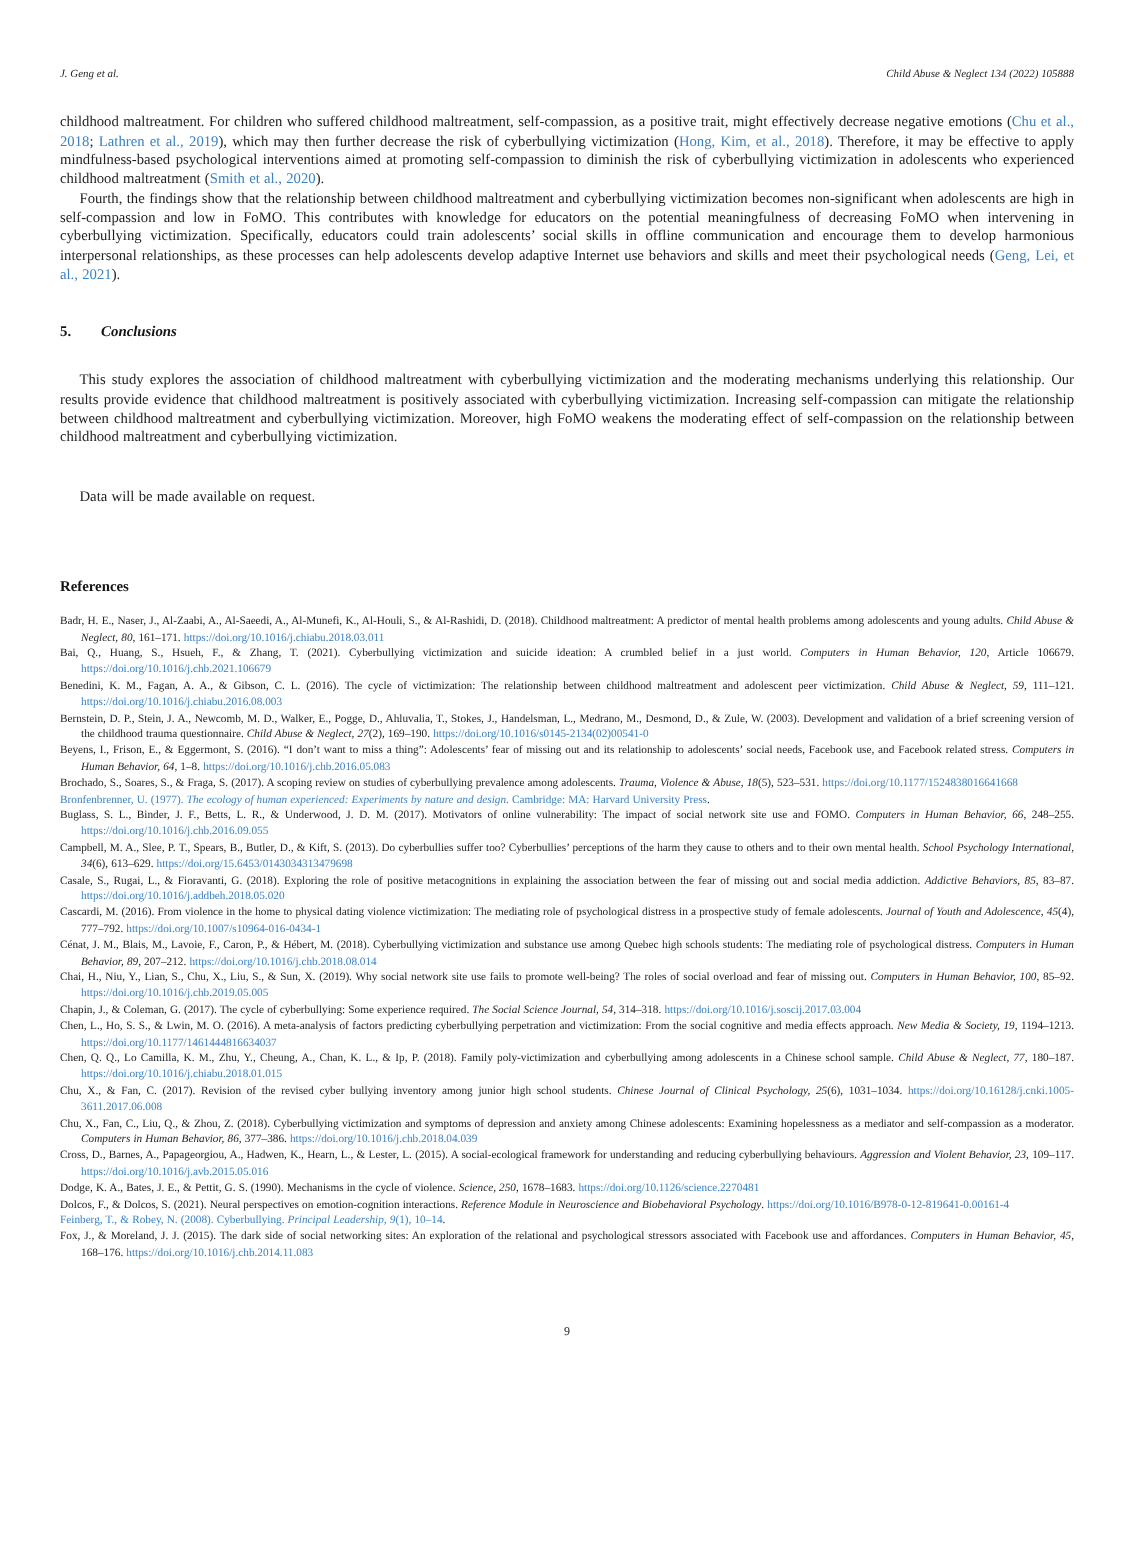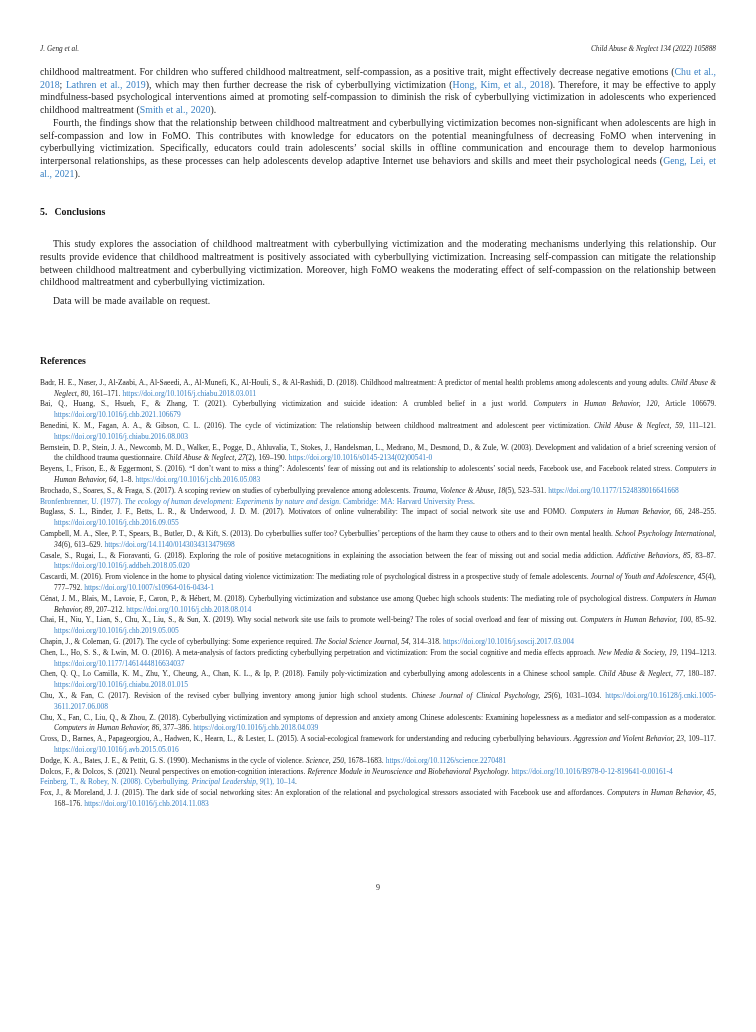--- a/index.html
+++ b/index.html
@@ -5,29 +5,29 @@
   html,body{margin:0;padding:0;}
   body{
     width:756px;height:1032px;background:#ffffff;position:relative;
     font-family:"Liberation Serif", serif;color:#1e1e1e;
     -webkit-font-smoothing:antialiased;
   }
   .page{position:absolute;top:0;left:0;width:756px;height:936px;
     padding:44px 40px 0 40px;box-sizing:border-box;}
   .running-head{display:flex;justify-content:space-between;
     font-size:7.3px;font-style:italic;color:#262626;}
-  .body-text{margin-top:13px;font-size:9.8px;line-height:12.7px;text-align:justify;
+  .body-text{margin-top:23px;font-size:9.8px;line-height:12.7px;text-align:justify;
     word-spacing:0.4px;}
   p{margin:0;}
   .indent{text-indent:13px;}
   h2{font-size:9.9px;font-weight:bold;color:#141414;}
   h2.h-conclusions{margin:26px 0 21px 0;}
   h2.h-plain{margin:28px 0 0 0;}
   .after-head{margin-top:13px;}
-  .hgap{margin-left:7px;}
+  .hgap{margin-left:20px;font-style:italic;}
   .refs{margin-top:12px;font-size:7.5px;line-height:10.8px;text-align:justify;
     word-spacing:0.2px;}
   .ref{padding-left:14px;text-indent:-14px;margin:0;}
   .lnk{color:#3b82c4;cursor:pointer;}
   .it{font-style:italic;}
   .page-number{position:absolute;left:0;right:0;bottom:44px;text-align:center;
     font-size:8px;color:#1e1e1e;}
 </style>
 </head>
 <body>
@@ -44,36 +44,36 @@
     <p class="indent"><span>Fourth, the findings show that the relationship between childhood maltreatment and cyberbullying victimization becomes non-significant when adolescents are high in self-compassion and low in FoMO. This contributes with knowledge for educators on the potential meaningfulness of decreasing FoMO when intervening in cyberbullying victimization. Specifically, educators could train adolescents’ social skills in offline communication and encourage them to develop harmonious interpersonal relationships, as these processes can help adolescents develop adaptive Internet use behaviors and skills and meet their psychological needs (</span><span class="lnk">Geng, Lei, et al., 2021</span><span>).</span></p>
   </div>
 
   <h2 class="h-conclusions"><span>5.</span><span class="hgap">Conclusions</span></h2>
 
   <div class="body-text" style="margin-top:0;">
     <p class="indent"><span>This study explores the association of childhood maltreatment with cyberbullying victimization and the moderating mechanisms underlying this relationship. Our results provide evidence that childhood maltreatment is positively associated with cyberbullying victimization. Increasing self-compassion can mitigate the relationship between childhood maltreatment and cyberbullying victimization. Moreover, high FoMO weakens the moderating effect of self-compassion on the relationship between childhood maltreatment and cyberbullying victimization.</span></p>
   </div>
 
 
-  <div class="body-text after-head" style="margin-top:6px;">
+  <div class="body-text after-head" style="margin-top:27px;">
     <p class="indent"><span>Data will be made available on request.</span></p>
   </div>
 
   <h2 class="h-plain" style="margin-top:47px;">References</h2>
 
   <div class="refs">
       <p class="ref"><span>Badr, H. E., Naser, J., Al-Zaabi, A., Al-Saeedi, A., Al-Munefi, K., Al-Houli, S., &amp; Al-Rashidi, D. (2018). Childhood maltreatment: A predictor of mental health problems among adolescents and young adults. </span><span class="it">Child Abuse &amp; Neglect, 80</span><span>, 161–171. </span><span class="lnk">https://doi.org/10.1016/j.chiabu.2018.03.011</span></p>
       <p class="ref"><span>Bai, Q., Huang, S., Hsueh, F., &amp; Zhang, T. (2021). Cyberbullying victimization and suicide ideation: A crumbled belief in a just world. </span><span class="it">Computers in Human Behavior, 120</span><span>, Article 106679. </span><span class="lnk">https://doi.org/10.1016/j.chb.2021.106679</span></p>
       <p class="ref"><span>Benedini, K. M., Fagan, A. A., &amp; Gibson, C. L. (2016). The cycle of victimization: The relationship between childhood maltreatment and adolescent peer victimization. </span><span class="it">Child Abuse &amp; Neglect, 59</span><span>, 111–121. </span><span class="lnk">https://doi.org/10.1016/j.chiabu.2016.08.003</span></p>
       <p class="ref"><span>Bernstein, D. P., Stein, J. A., Newcomb, M. D., Walker, E., Pogge, D., Ahluvalia, T., Stokes, J., Handelsman, L., Medrano, M., Desmond, D., &amp; Zule, W. (2003). Development and validation of a brief screening version of the childhood trauma questionnaire. </span><span class="it">Child Abuse &amp; Neglect, 27</span><span>(2), 169–190. </span><span class="lnk">https://doi.org/10.1016/s0145-2134(02)00541-0</span></p>
       <p class="ref"><span>Beyens, I., Frison, E., &amp; Eggermont, S. (2016). “I don’t want to miss a thing”: Adolescents’ fear of missing out and its relationship to adolescents’ social needs, Facebook use, and Facebook related stress. </span><span class="it">Computers in Human Behavior, 64</span><span>, 1–8. </span><span class="lnk">https://doi.org/10.1016/j.chb.2016.05.083</span></p>
       <p class="ref"><span>Brochado, S., Soares, S., &amp; Fraga, S. (2017). A scoping review on studies of cyberbullying prevalence among adolescents. </span><span class="it">Trauma, Violence &amp; Abuse, 18</span><span>(5), 523–531. </span><span class="lnk">https://doi.org/10.1177/1524838016641668</span></p>
-      <p class="ref"><span class="lnk">Bronfenbrenner, U. (1977). </span><span class="it lnk">The ecology of human development: Experiments by nature and design</span><span class="lnk">. Cambridge: MA: Harvard University Press</span><span>.</span></p>
+      <p class="ref"><span class="lnk">Bronfenbrenner, U. (1977). </span><span class="it lnk">The ecology of human experienced: Experiments by nature and design</span><span class="lnk">. Cambridge: MA: Harvard University Press</span><span>.</span></p>
       <p class="ref"><span>Buglass, S. L., Binder, J. F., Betts, L. R., &amp; Underwood, J. D. M. (2017). Motivators of online vulnerability: The impact of social network site use and FOMO. </span><span class="it">Computers in Human Behavior, 66</span><span>, 248–255. </span><span class="lnk">https://doi.org/10.1016/j.chb.2016.09.055</span></p>
-      <p class="ref"><span>Campbell, M. A., Slee, P. T., Spears, B., Butler, D., &amp; Kift, S. (2013). Do cyberbullies suffer too? Cyberbullies’ perceptions of the harm they cause to others and to their own mental health. </span><span class="it">School Psychology International, 34</span><span>(6), 613–629. </span><span class="lnk">https://doi.org/14.1140/0143034313479698</span></p>
+      <p class="ref"><span>Campbell, M. A., Slee, P. T., Spears, B., Butler, D., &amp; Kift, S. (2013). Do cyberbullies suffer too? Cyberbullies’ perceptions of the harm they cause to others and to their own mental health. </span><span class="it">School Psychology International, 34</span><span>(6), 613–629. </span><span class="lnk">https://doi.org/15.6453/0143034313479698</span></p>
       <p class="ref"><span>Casale, S., Rugai, L., &amp; Fioravanti, G. (2018). Exploring the role of positive metacognitions in explaining the association between the fear of missing out and social media addiction. </span><span class="it">Addictive Behaviors, 85</span><span>, 83–87. </span><span class="lnk">https://doi.org/10.1016/j.addbeh.2018.05.020</span></p>
       <p class="ref"><span>Cascardi, M. (2016). From violence in the home to physical dating violence victimization: The mediating role of psychological distress in a prospective study of female adolescents. </span><span class="it">Journal of Youth and Adolescence, 45</span><span>(4), 777–792. </span><span class="lnk">https://doi.org/10.1007/s10964-016-0434-1</span></p>
       <p class="ref"><span>Cénat, J. M., Blais, M., Lavoie, F., Caron, P., &amp; Hébert, M. (2018). Cyberbullying victimization and substance use among Quebec high schools students: The mediating role of psychological distress. </span><span class="it">Computers in Human Behavior, 89</span><span>, 207–212. </span><span class="lnk">https://doi.org/10.1016/j.chb.2018.08.014</span></p>
       <p class="ref"><span>Chai, H., Niu, Y., Lian, S., Chu, X., Liu, S., &amp; Sun, X. (2019). Why social network site use fails to promote well-being? The roles of social overload and fear of missing out. </span><span class="it">Computers in Human Behavior, 100</span><span>, 85–92. </span><span class="lnk">https://doi.org/10.1016/j.chb.2019.05.005</span></p>
       <p class="ref"><span>Chapin, J., &amp; Coleman, G. (2017). The cycle of cyberbullying: Some experience required. </span><span class="it">The Social Science Journal, 54</span><span>, 314–318. </span><span class="lnk">https://doi.org/10.1016/j.soscij.2017.03.004</span></p>
       <p class="ref"><span>Chen, L., Ho, S. S., &amp; Lwin, M. O. (2016). A meta-analysis of factors predicting cyberbullying perpetration and victimization: From the social cognitive and media effects approach. </span><span class="it">New Media &amp; Society, 19</span><span>, 1194–1213. </span><span class="lnk">https://doi.org/10.1177/1461444816634037</span></p>
       <p class="ref"><span>Chen, Q. Q., Lo Camilla, K. M., Zhu, Y., Cheung, A., Chan, K. L., &amp; Ip, P. (2018). Family poly-victimization and cyberbullying among adolescents in a Chinese school sample. </span><span class="it">Child Abuse &amp; Neglect, 77</span><span>, 180–187. </span><span class="lnk">https://doi.org/10.1016/j.chiabu.2018.01.015</span></p>
       <p class="ref"><span>Chu, X., &amp; Fan, C. (2017). Revision of the revised cyber bullying inventory among junior high school students. </span><span class="it">Chinese Journal of Clinical Psychology, 25</span><span>(6), 1031–1034. </span><span class="lnk">https://doi.org/10.16128/j.cnki.1005-3611.2017.06.008</span></p>
       <p class="ref"><span>Chu, X., Fan, C., Liu, Q., &amp; Zhou, Z. (2018). Cyberbullying victimization and symptoms of depression and anxiety among Chinese adolescents: Examining hopelessness as a mediator and self-compassion as a moderator. </span><span class="it">Computers in Human Behavior, 86</span><span>, 377–386. </span><span class="lnk">https://doi.org/10.1016/j.chb.2018.04.039</span></p>
       <p class="ref"><span>Cross, D., Barnes, A., Papageorgiou, A., Hadwen, K., Hearn, L., &amp; Lester, L. (2015). A social-ecological framework for understanding and reducing cyberbullying behaviours. </span><span class="it">Aggression and Violent Behavior, 23</span><span>, 109–117. </span><span class="lnk">https://doi.org/10.1016/j.avb.2015.05.016</span></p>

